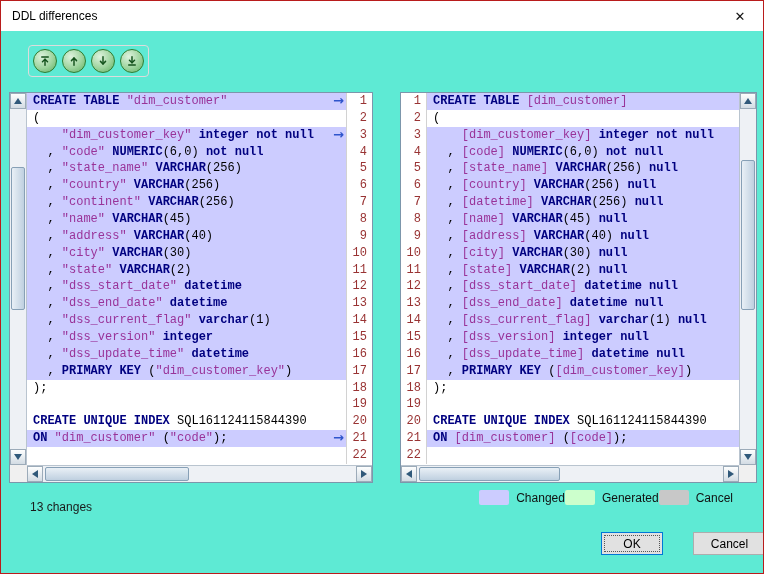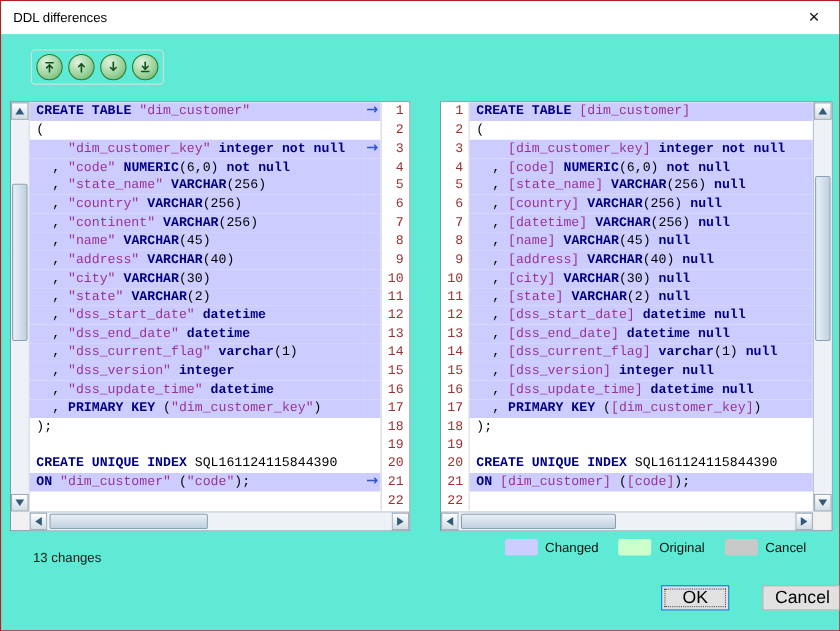--- a/index.html
+++ b/index.html
@@ -66,25 +66,25 @@
   .vthumb-right{top:15%;height:44%;}
   .hthumb{top:1px;bottom:1px;left:2px;width:46%;
     background:linear-gradient(#e9f0f6,#bfd0e0);}
   .tri{width:0;height:0;}
   .tri-up{border-left:4px solid transparent;border-right:4px solid transparent;border-bottom:6px solid #30597a;}
   .tri-down{border-left:4px solid transparent;border-right:4px solid transparent;border-top:6px solid #30597a;}
   .tri-left{border-top:4px solid transparent;border-bottom:4px solid transparent;border-right:6px solid #30597a;}
   .tri-right{border-top:4px solid transparent;border-bottom:4px solid transparent;border-left:6px solid #30597a;}
   
   .changes-label{position:absolute;left:29px;top:499px;font-size:12px;color:#1a1a1a;}
-  .legend{position:absolute;top:489px;right:30px;display:flex;align-items:center;gap:18px;}
+  .legend{position:absolute;top:489px;right:30px;display:flex;align-items:center;}
   .legend-item{display:flex;align-items:center;gap:7px;}
   .swatch{display:inline-block;width:30px;height:15px;border-radius:2px;}
   .legend-label{font-size:12px;color:#111;}
-  .dlg-btn{position:absolute;top:531px;height:23px;font-size:16px;
+  .dlg-btn{position:absolute;top:531px;height:23px;font-size:12px;
     font-family:"Liberation Sans",sans-serif;background:#e1e1e1;border:1px solid #adadad;
     cursor:pointer;padding:0;}
   .btn-ok{left:600px;width:62px;border:1px solid #0078d7;outline:1px dotted #555;outline-offset:-4px;}
   .btn-cancel{left:692px;width:73px;}
 </style>
 </head>
 <body>
 
 <div class="dialog">
 
@@ -230,21 +230,21 @@
   </div>
 
   <div class="changes-label">13 changes</div>
   <div class="legend">
       <div class="legend-item">
         <span class="swatch" style="background: rgb(204, 204, 255);"></span>
         <span class="legend-label">Changed</span>
       </div>
       <div class="legend-item">
         <span class="swatch" style="background: rgb(204, 255, 204);"></span>
-        <span class="legend-label">Original</span>
+        <span class="legend-label">Generated</span>
       </div>
       <div class="legend-item">
         <span class="swatch" style="background: rgb(200, 200, 200);"></span>
         <span class="legend-label">Cancel</span>
       </div>
     </div>
 
   <button class="dlg-btn btn-ok">OK</button>
   <button class="dlg-btn btn-cancel">Cancel</button>
 

